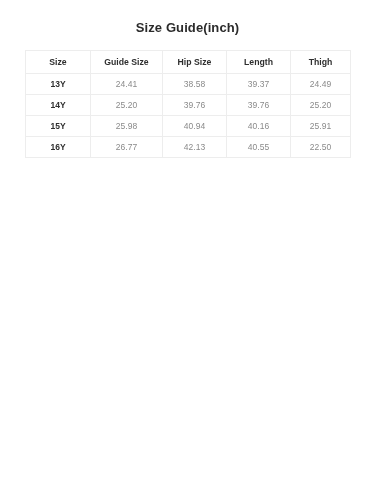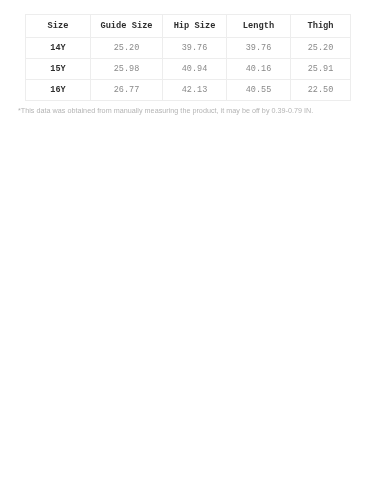--- a/index.html
+++ b/index.html
@@ -33,21 +33,20 @@
     line-height: 16px;
   }
   .table-wrap {
     padding: 0 25px;
     margin-top: 14px;
   }
   table.size-table {
     width: 325px;
     border-collapse: collapse;
     table-layout: fixed;
-    font-family: Liberation Mono, monospace;
   }
   table.size-table td,
   table.size-table th {
     border: 1px solid #ededed;
     text-align: center;
     vertical-align: middle;
     padding: 0;
     height: 20px;
     font-size: 8.5px;
     font-weight: normal;
@@ -79,40 +78,48 @@
     line-height: 10px;
     letter-spacing: 0.02px;
     white-space: nowrap;
   }
 </style>
 </head>
 <body>
 
 <div class="page">
 
+  <h1 class="size-guide-title">Size Guide(inch)</h1>
 
   <div class="table-wrap">
     <table class="size-table">
       <colgroup>
         <col class="c-size">
         <col class="c-waist">
         <col class="c-hip">
         <col class="c-length">
         <col class="c-thigh">
       </colgroup>
       <thead>
         <tr>
           <th>Size</th>
           <th>Guide Size</th>
           <th>Hip Size</th>
           <th>Length</th>
           <th>Thigh</th>
         </tr>
       </thead>
       <tbody>
+        <tr>
+          <td class="size-cell">13Y</td>
+          <td>24.41</td>
+          <td>38.58</td>
+          <td>39.37</td>
+          <td>24.49</td>
+        </tr>
         <tr>
           <td class="size-cell">14Y</td>
           <td>25.20</td>
           <td>39.76</td>
           <td>39.76</td>
           <td>25.20</td>
         </tr>
         <tr>
           <td class="size-cell">15Y</td>
           <td>25.98</td>
@@ -124,15 +131,14 @@
           <td class="size-cell">16Y</td>
           <td>26.77</td>
           <td>42.13</td>
           <td>40.55</td>
           <td>22.50</td>
         </tr>
       </tbody>
     </table>
   </div>
 
-  <p class="footnote">*This data was obtained from manually measuring the product, it may be off by 0.39-0.79 IN.</p>
 
 </div>
 
 </body></html>

